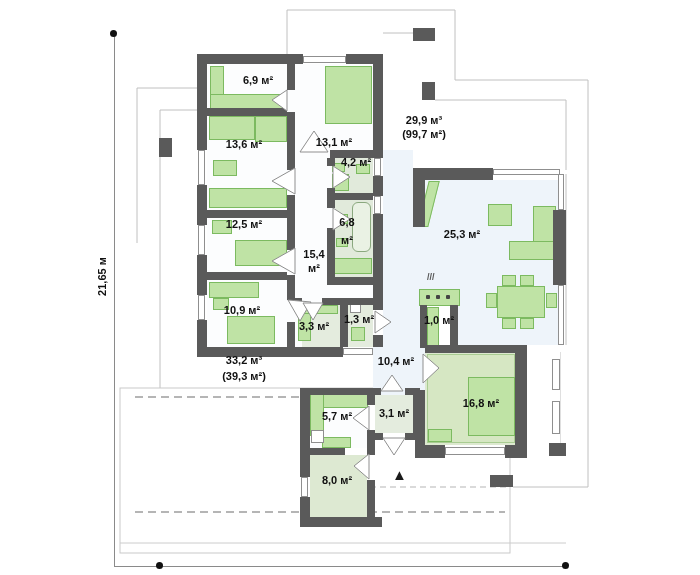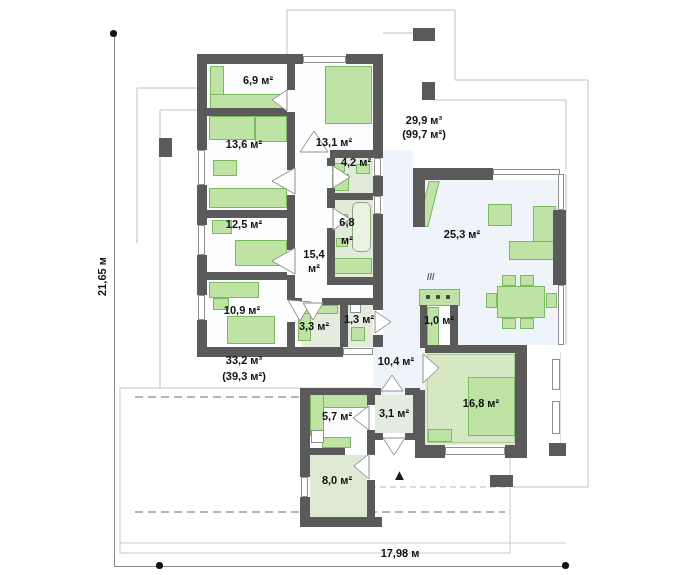--- a/index.html
+++ b/index.html
@@ -223,18 +223,17 @@
   <div class="lbl" style="left:376px;top:128px;width:96px">(99,7 м²)</div>
   <div class="lbl" style="left:192px;top:354px;width:104px">33,2 м³</div>
   <div class="lbl" style="left:192px;top:370px;width:104px">(39,3 м²)</div>
 
   <i class="dline" style="left:114px;top:34px;width:1px;height:532px"></i>
   <i class="dline" style="left:114px;top:566px;width:452px;height:1px"></i>
   <i class="dot" style="left:110px;top:30px"></i>
   <i class="dot" style="left:156px;top:562px"></i>
   <i class="dot" style="left:562px;top:562px"></i>
   <div class="lbl dimv">21,65 м</div>
-  <div class="lbl" style="left:300px;top:547px;width:200px">17,98 м</div>
 
   <div class="arrow" style="left:392px;top:468px">▲</div>
   <div class="mark" style="left:427px;top:272px">///</div>
 
 </div>
 
 </body></html>

